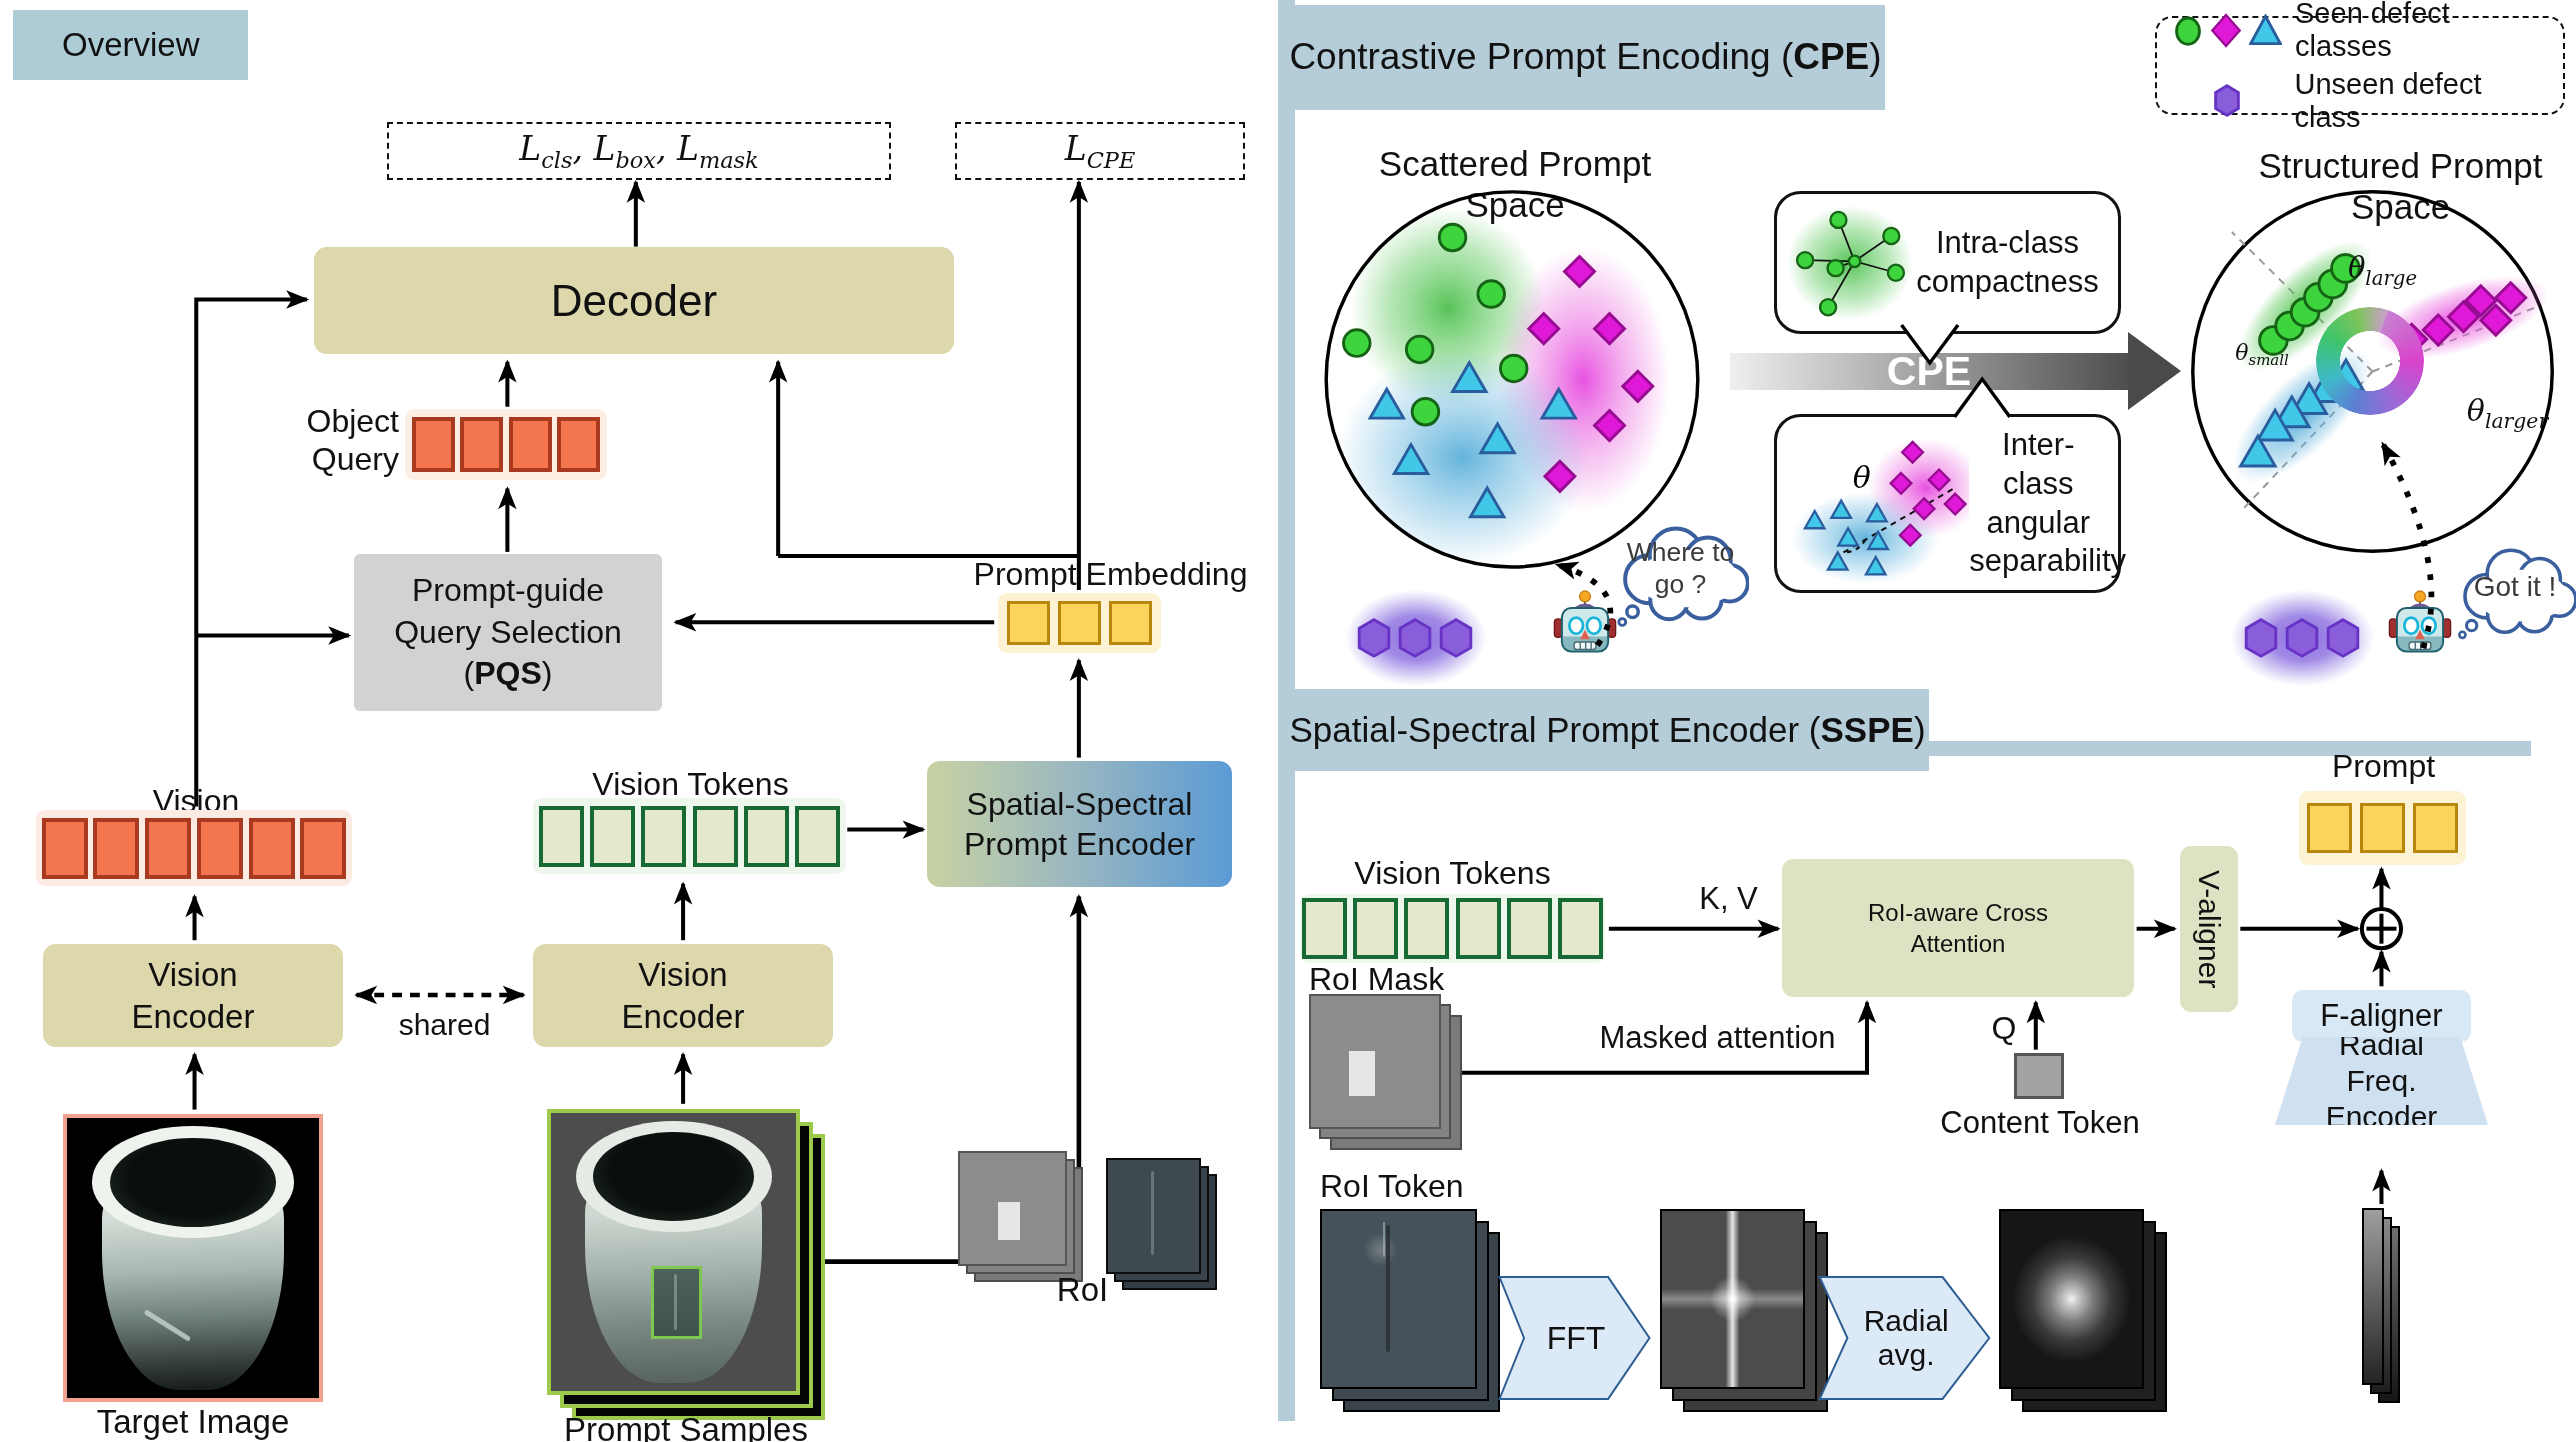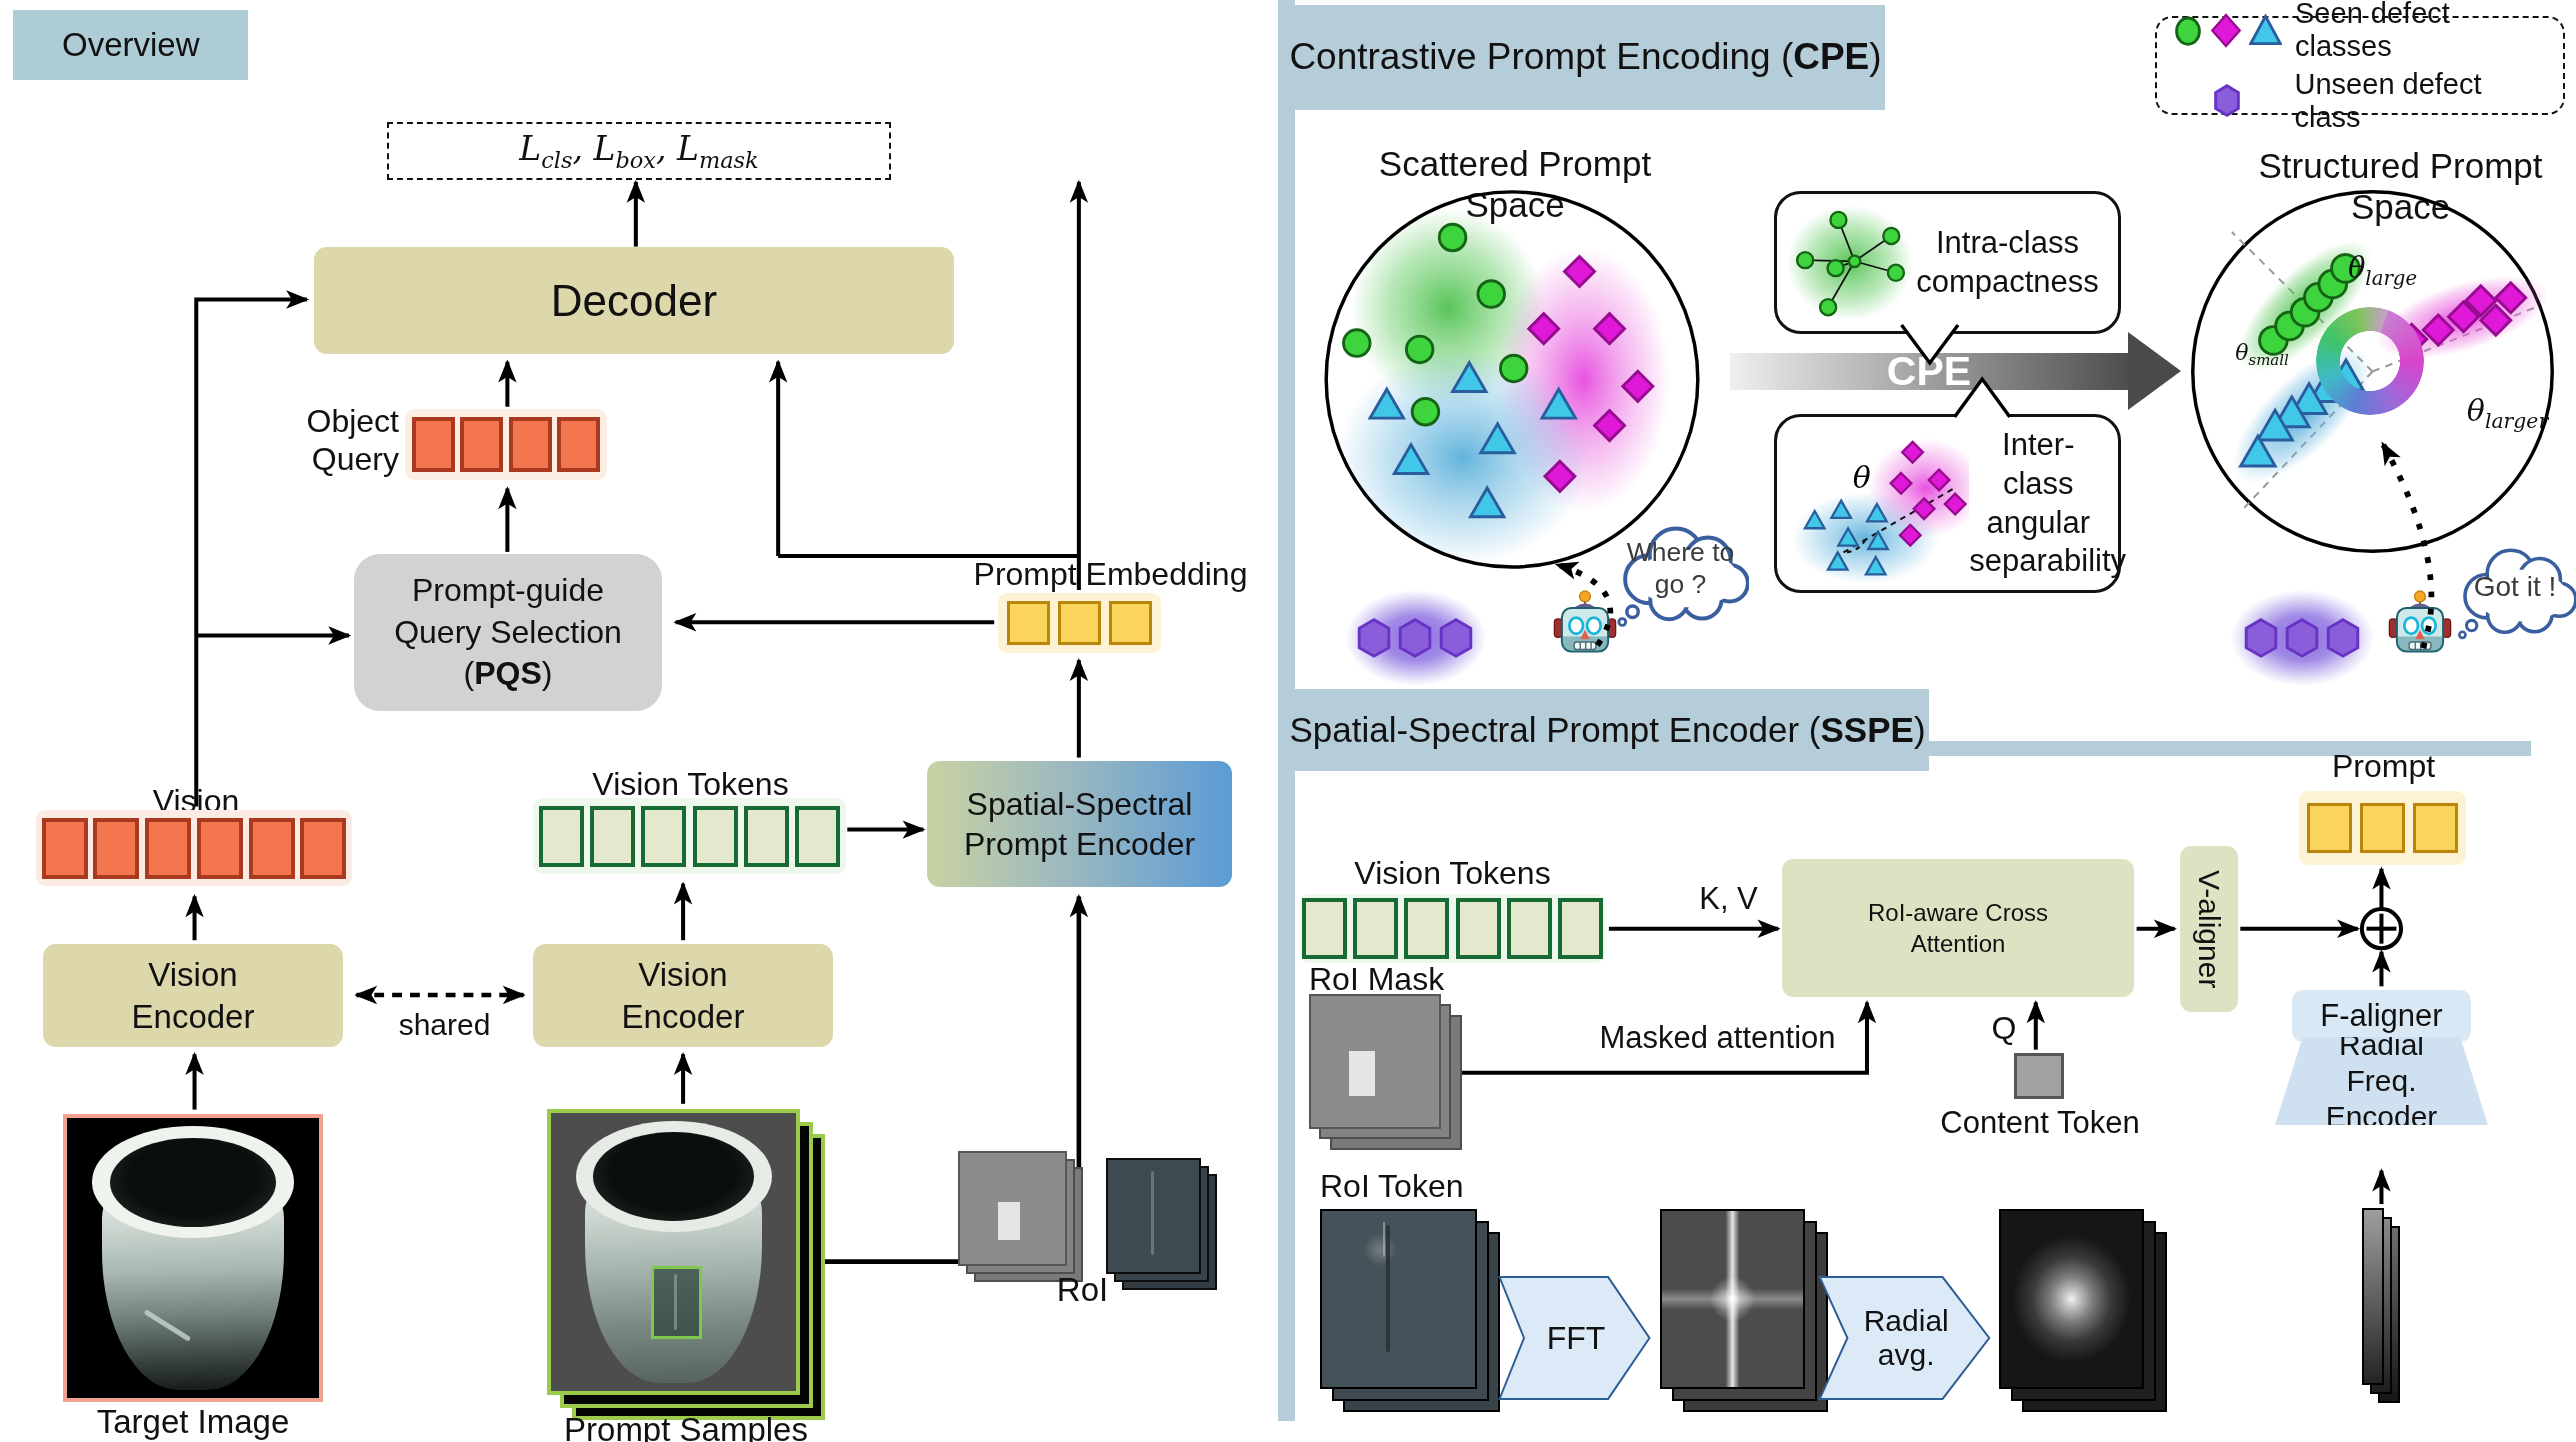--- a/index.html
+++ b/index.html
@@ -8,21 +8,21 @@
   .abs{position:absolute}
   .ctr{display:flex;align-items:center;justify-content:center;text-align:center}
   .lbl{position:absolute;color:#111;line-height:1.18}
   .math{font-family:"DejaVu Serif",serif;font-style:italic}
   .math sub{font-size:68%;font-style:italic}
   
   .hdrbar{position:absolute;background:#b5cdd8}
   .tagbox{position:absolute;background:#aeccd6}
   
   .tan{background:#ddd8ab;border-radius:12.7px}
-  .graybox{background:#d2d2d2;border-radius:26px}
+  .graybox{background:#d2d2d2;border-radius:6px}
   .khaki{background:#dde3c2;border-radius:11.5px}
   .bluebox{background:#d9e8f5;border-radius:10.4px}
   .gradbox{background:linear-gradient(90deg,#c8d2a2 0%,#9db9bf 45%,#5b9bd5 100%);border-radius:12.7px}
   .dashedbox{position:absolute;border:2.9px dashed #111;background:#fff}
   
   .tokrow{position:absolute;display:flex;align-items:center;justify-content:center;border-radius:9.2px}
   .tokrow .tk{display:block;border-style:solid}
   .red-toks{background:#fcebe2;gap:5.8px}
   .red-toks .tk{width:38px;height:53px;border:4px solid #a93a1f;background:#f4764f}
   .oq-toks{background:#fdeee4;gap:5.2px}
@@ -118,20 +118,23 @@
 
   <div class="tagbox ctr" style="left:13.3px;top:10.4px;width:235px;height:70px;font-size:33px">
     <span>Overview</span>
   </div>
 
   <div class="dashedbox ctr" style="left:387px;top:122px;width:500px;height:54px;font-size:33px">
     <span class="math">
       <span>L</span><sub>cls</sub><span>, </span><span>L</span><sub>box</sub><span>, </span><span>L</span><sub>mask</sub>
     </span>
   </div>
+  <div class="dashedbox ctr" style="left:955px;top:122px;width:286px;height:54px;font-size:33px">
+    <span class="math"><span>L</span><sub>CPE</sub></span>
+  </div>
 
   <div class="abs tan ctr" style="left:314px;top:247px;width:640px;height:107px;font-size:44px">
     <span>Decoder</span>
   </div>
 
   <div class="lbl" style="left:281px;top:403px;width:118px;font-size:32px;text-align:right">Object Query</div>
   <div class="tokrow oq-toks" style="left:405px;top:409px;width:202px;height:71px">
       <span class="tk"></span>
       <span class="tk"></span>
       <span class="tk"></span>

